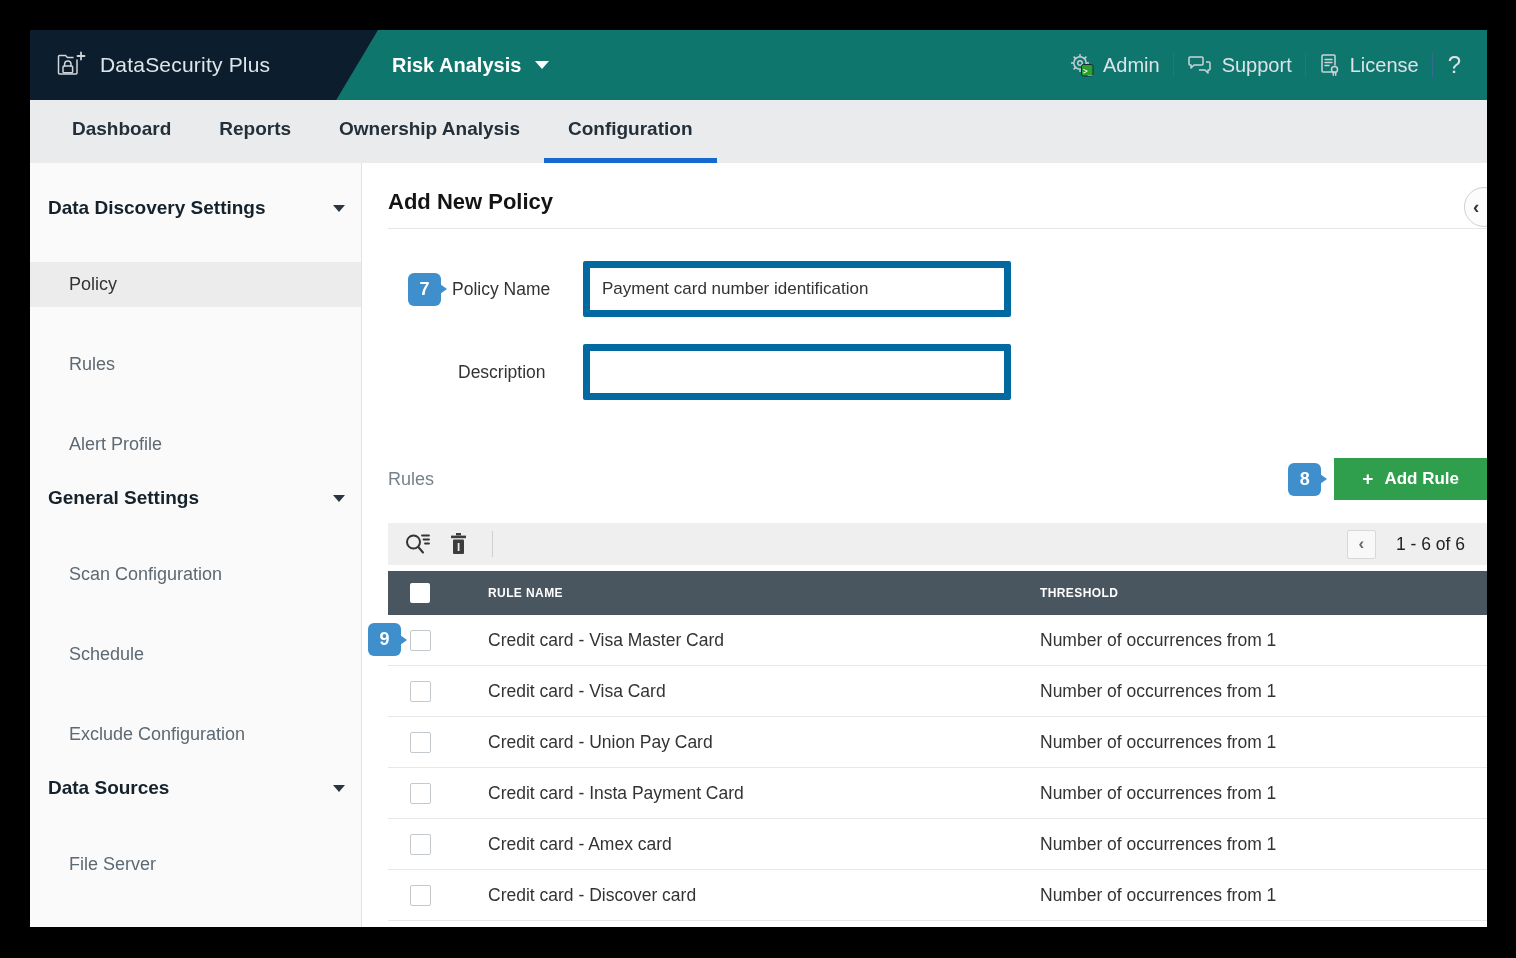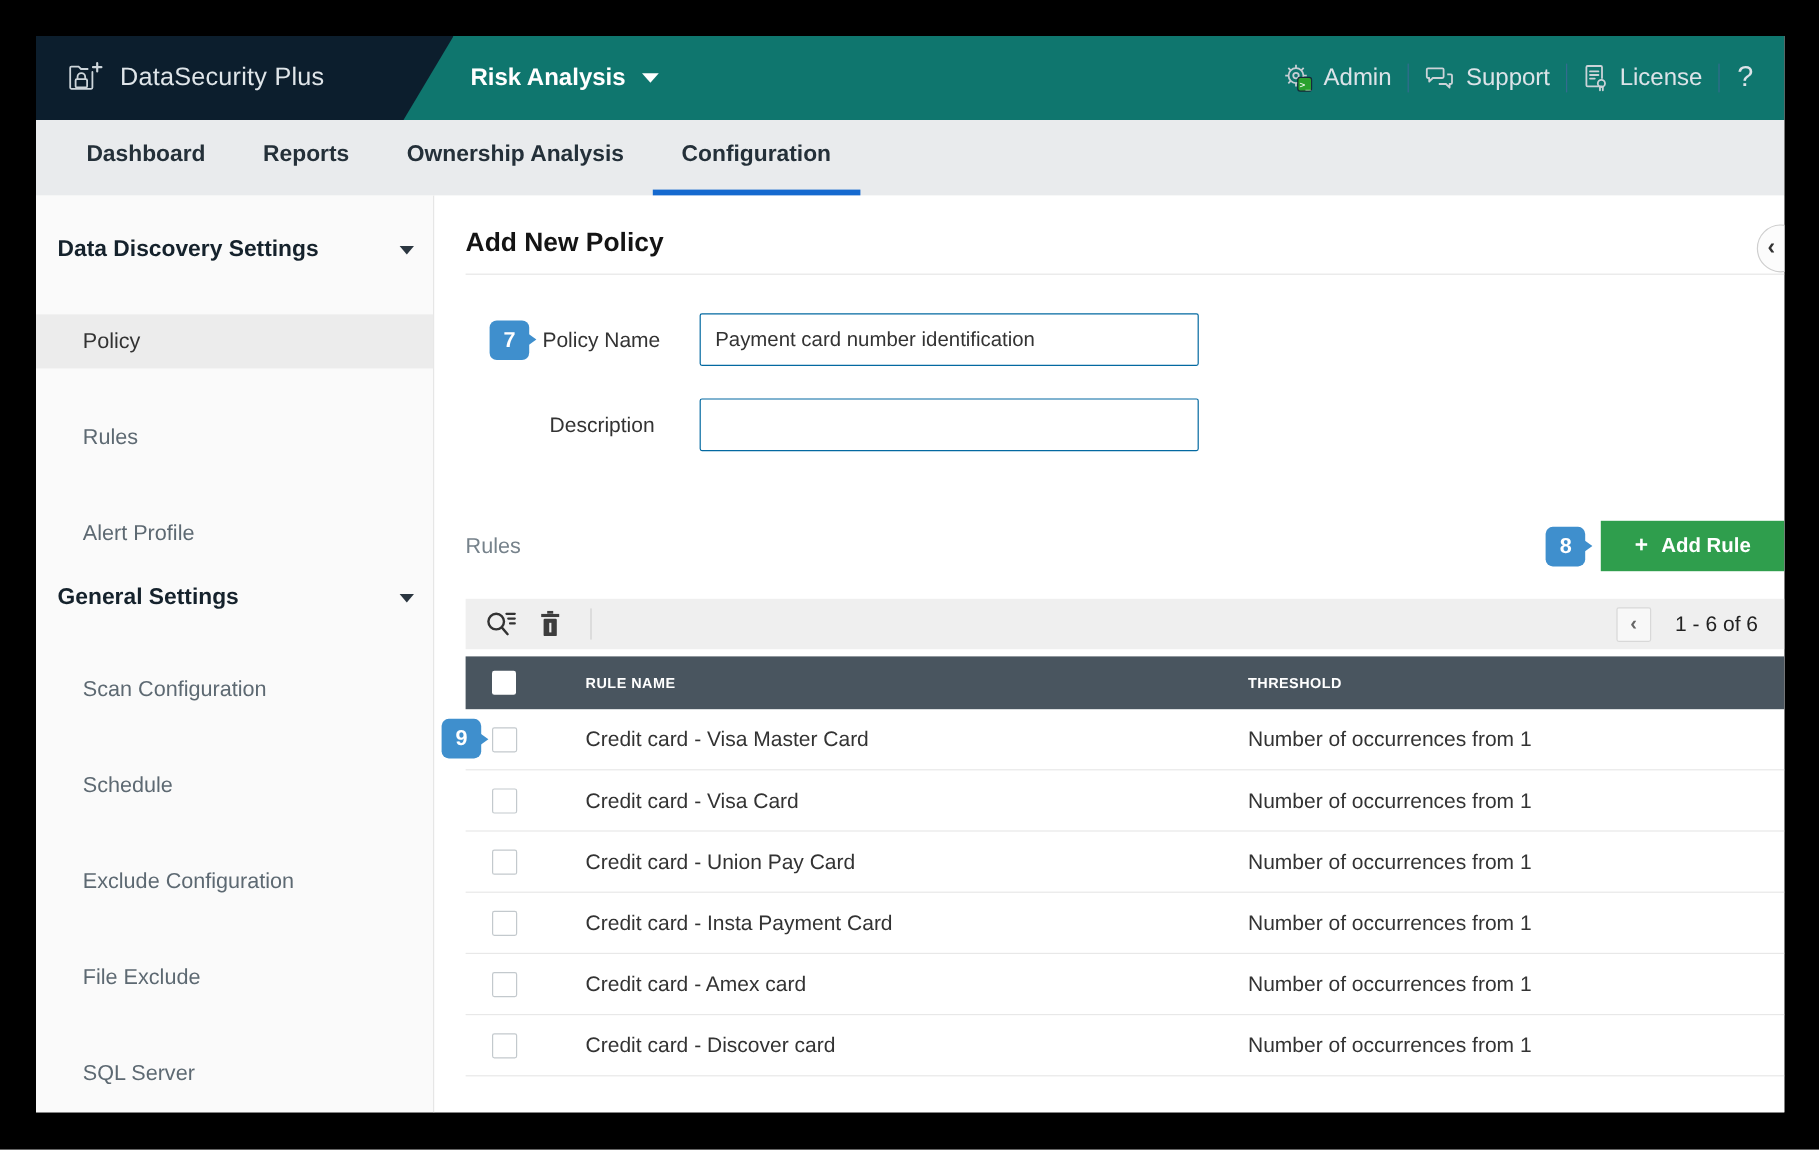--- a/index.html
+++ b/index.html
@@ -55,21 +55,21 @@
                   border-top:5px solid transparent;border-bottom:5px solid transparent;border-left:7px solid #3f8fcd;}
 
   .form-row{display:flex;align-items:center;}
   .form-row.first{margin-top:32px;}
   .form-row.second{margin-top:27px;}
   .form-left{width:195px;flex:none;display:flex;align-items:center;position:relative;}
   .form-left .callout{position:absolute;left:20px;}
   .fld-label{font-size:17.5px;color:#333;}
   .pl-name{padding-left:64px;}
   .pl-desc{padding-left:70px;}
-  .txt-input{width:390px;height:42px;border:1px solid #0369a1;border-radius:2px;padding:0 12px;
+  .txt-input{width:390px;height:42px;border:7px solid #0369a1;border-radius:2px;padding:0 12px;
              font-size:17px;color:#333;box-sizing:content-box;font-family:inherit;background:#fff;}
 
   .rules-row{display:flex;align-items:center;margin-top:58px;height:42px;}
   .rules-label{font-size:18px;color:#76828b;}
   .rules-right{margin-left:auto;display:flex;align-items:center;}
   .rules-right .callout{margin-right:13px;}
   .add-rule-btn{height:42px;border:none;background:#2f9e4d;color:#fff;font-size:17px;font-weight:700;
                 display:flex;align-items:center;gap:11px;padding:0 28px;cursor:pointer;font-family:inherit;}
   .plus-glyph{font-size:19px;font-weight:700;}
 
@@ -180,21 +180,25 @@
       <div class="grp">
         <div class="grp-hdr">
           <span>General Settings</span>
           <span class="grp-chev"></span>
         </div>
         <div class="side-item">Scan Configuration</div>
         <div class="side-item">Schedule</div>
         <div class="side-item">Exclude Configuration</div>
       </div>
       <div class="grp">
-        <div class="side-item">File Exclude</div>
+        <div class="grp-hdr">
+          <span>Data Sources</span>
+          <span class="grp-chev"></span>
+        </div>
+        <div class="side-item">File Server</div>
         <div class="side-item">SQL Server</div>
       </div>
     </div>
 
     <div class="content">
       <div class="back-circle">
         <span>‹</span>
       </div>
 
       <h1 class="page-title">Add New Policy</h1>

